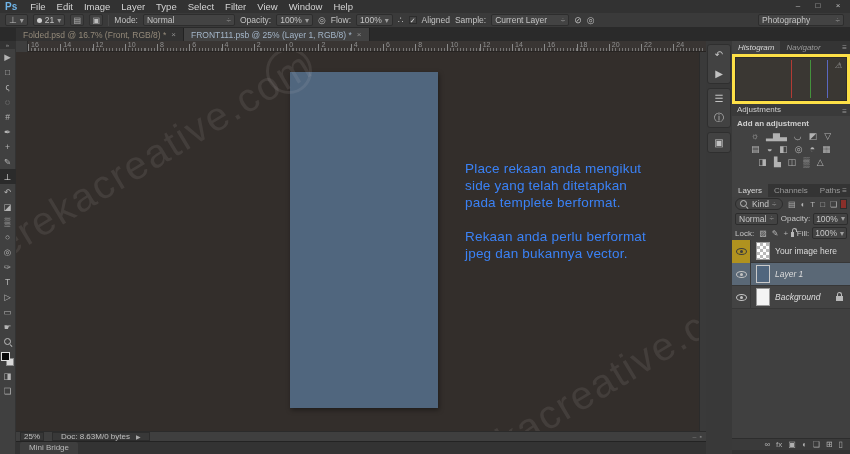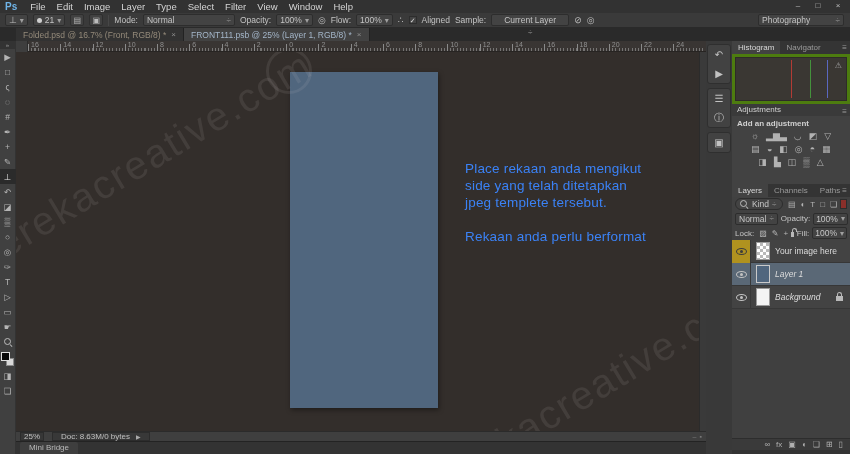--- a/index.html
+++ b/index.html
@@ -75,21 +75,21 @@
   .dockstrip{width:26px;padding-top:3px;display:flex;flex-direction:column;align-items:center;gap:4px;flex:none;}
   .dgroup{width:24px;background:#424242;border:1px solid #2f2f2f;border-radius:3px;display:flex;flex-direction:column;}
   .dbtn{width:22px;height:19px;display:flex;align-items:center;justify-content:center;font-size:10px;color:#c2c2c2;}
   .panels{width:118px;display:flex;flex-direction:column;flex:none;}
 
   .ptabbar{height:13px;background:#343434;display:flex;align-items:flex-end;font-size:8px;position:relative;flex:none;}
   .ptab{height:13px;line-height:13px;padding:0 6px;color:#9a9a9a;}
   .ptab.on{background:#424242;color:#d8d8d8;}
   .pmenu{position:absolute;right:3px;top:2px;font-size:8px;color:#9a9a9a;}
 
-  .histogram{background:#4d7c0f;flex:none;}
+  .histogram{background:#fde047;flex:none;font-style:italic;}
   .histbox{margin:3px;height:44px;background:#3a3733;border:1px solid #2e2b28;position:relative;}
   .hline{position:absolute;top:2px;bottom:2px;width:1px;}
   .hwarn{position:absolute;right:4px;top:3px;font-size:8px;color:#a5a5a5;}
 
   .adjust{background:#424242;flex:none;padding-bottom:16px;}
   .adjhead{height:12px;background:#3a3a3a;font-size:8px;color:#d2d2d2;line-height:12px;padding-left:5px;position:relative;}
   .adjsub{font-size:8px;font-weight:bold;color:#cfcfcf;padding:3px 0 1px 5px;}
   .adjrow{display:flex;justify-content:center;gap:7px;height:13px;align-items:center;}
   .ai{font-size:9px;color:#b2b2b2;line-height:10px;}
 
@@ -182,21 +182,21 @@
     <span class="oicn">◎</span>
     <span>Flow:</span>
     <div class="field">
       <span>100%</span>
       <span class="dd">▾</span>
     </div>
     <span class="oicn">∴</span>
     <span class="chk">✓</span>
     <span>Aligned</span>
     <span>Sample:</span>
-    <div class="field" style="width:78px;justify-content:space-between;flex-direction:column;">
+    <div class="field" style="width:78px;justify-content:space-between;">
       <span>Current Layer</span>
       <span class="dd">÷</span>
     </div>
     <span class="oicn">⊘</span>
     <span class="oicn">◎</span>
     <div class="workspace field" style="width:86px;justify-content:space-between;">
       <span>Photography</span>
       <span class="dd">÷</span>
     </div>
   </div>
@@ -312,23 +312,24 @@
         <div class="rcell">
             <span>24</span>
           </div>
       </div>
 
       <div class="viewport">
         <div class="artboard"></div>
         <div class="instructions">
           <div class="line">Place rekaan anda mengikut</div>
           <div class="line">side yang telah ditetapkan</div>
-          <div class="line">jpeg templete tersebut.</div>
+          <div class="line">pada templete berformat.</div>
           <div class="line"></div>
           <div class="line">Rekaan anda perlu berformat</div>
+          <div class="line">jpeg dan bukannya vector.</div>
         </div>
         <div class="wmcircle"></div>
         <span class="wm a">derekacreative.com</span>
         <span class="wm b">derekacreative.com</span>
         <div class="vscroll"></div>
       </div>
 
       <div class="statusbar">
         <span class="zoomfield">25%</span>
         <div class="docfield">

